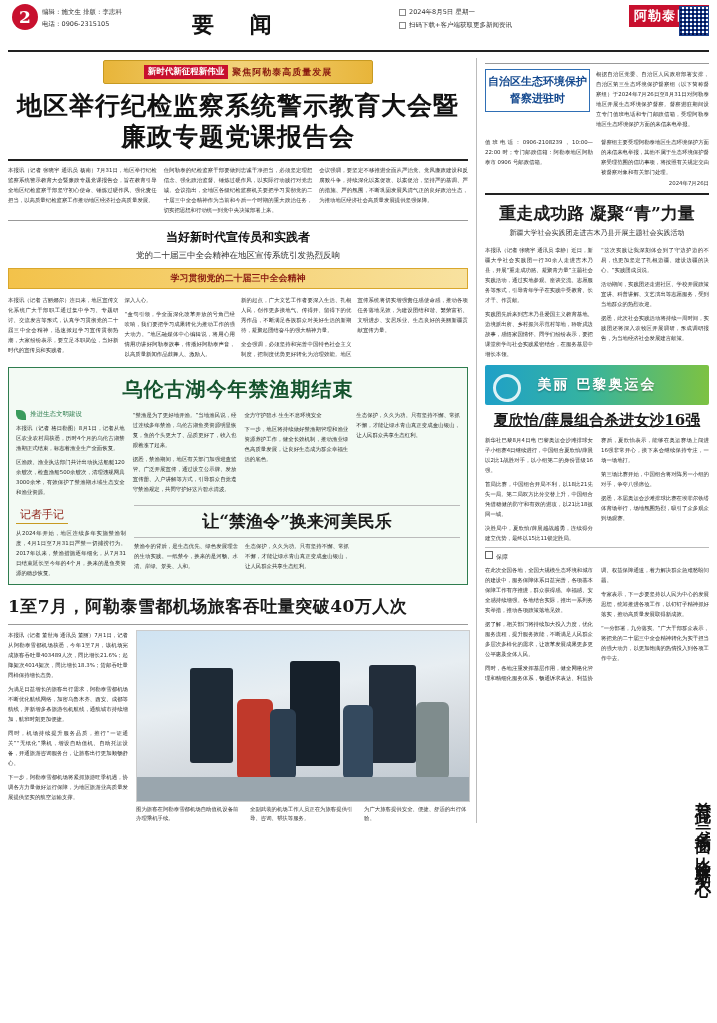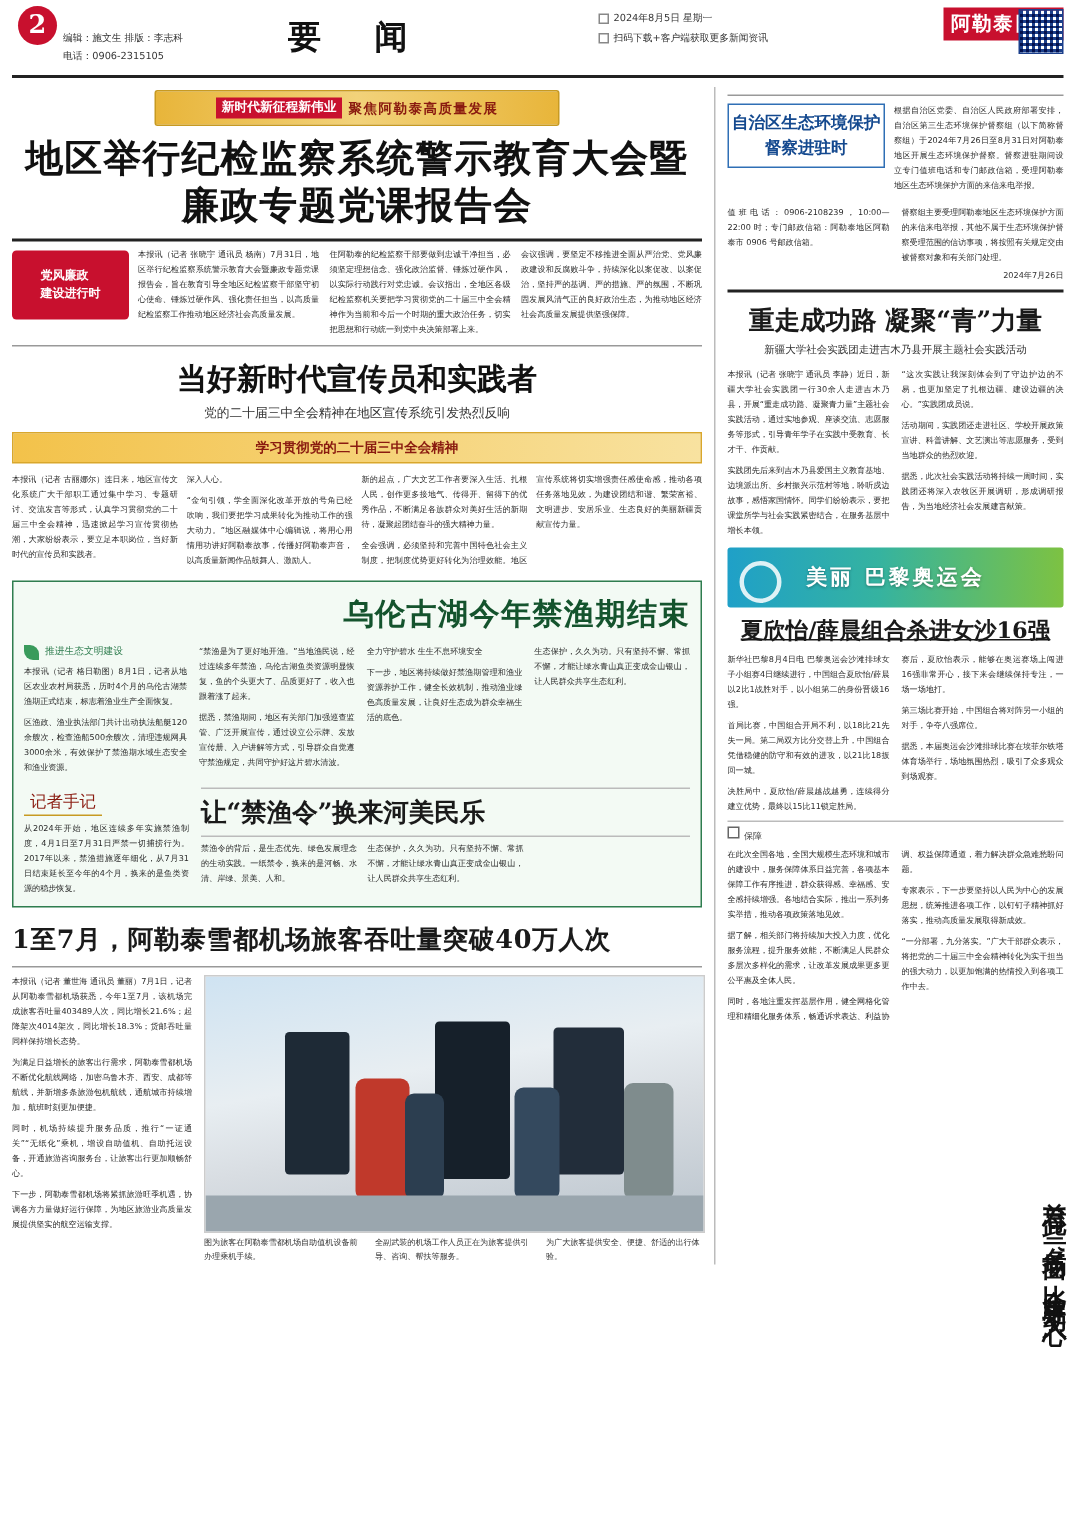--- a/index.html
+++ b/index.html
@@ -11,21 +11,21 @@
   .page{width:717px;height:1023px;position:relative;box-sizing:border-box;padding:0 8px;}
 
   
   .masthead{display:flex;align-items:flex-start;height:46px;border-bottom:2px solid #222;padding-top:4px;}
   .folio{width:34px;display:flex;align-items:flex-start;justify-content:center;}
   .folio-num{
     width:26px;height:26px;border-radius:50%;background:#c8102e;color:#fff;
     font-size:17px;font-weight:bold;display:flex;align-items:center;justify-content:center;
     font-family:"DejaVu Serif","Liberation Serif",serif;
   }
-  .staff{font-size:6.5px;line-height:1.9;color:#333;padding-top:2px;width:150px;margin-top:13px;}
+  .staff{font-size:6.5px;line-height:1.9;color:#333;padding-top:2px;width:150px;}
   .staff div{white-space:nowrap;}
   .masthead-title{flex:1;text-align:left;font-size:22px;letter-spacing:14px;font-weight:bold;
     font-family:"DejaVu Serif","Liberation Serif",serif;padding-top:6px;color:#111;}
   .date-box{width:190px;font-size:6.5px;line-height:2;color:#333;padding-top:2px;}
   .date-box div{display:flex;align-items:center;gap:3px;}
   .tiny-sq{width:5px;height:5px;border:1px solid #888;display:inline-block;}
   .brand{width:120px;text-align:right;padding-top:1px;position:relative;}
   .brand-name{
     display:inline-block;background:#c8102e;color:#fff;font-weight:bold;font-size:13px;
     padding:2px 5px;letter-spacing:1px;font-family:"DejaVu Serif","Liberation Serif",serif;
@@ -59,44 +59,44 @@
   }
   .rule-thick{border-top:2px solid #222;margin:6px 0 4px;}
   .rule-thin{border-top:1px solid #999;margin:5px 0;}
 
   .badge-red{
     width:78px;height:46px;background:#c8102e;color:#fff;border-radius:3px;
     display:flex;flex-direction:column;align-items:center;justify-content:center;
     font-size:8px;font-weight:bold;line-height:1.5;float:left;margin:2px 6px 2px 0;
   }
   h2.head-2{
-    font-size:20px;text-align:center;font-weight:bold;margin:8px 0 4px;
+    font-size:12px;text-align:center;font-weight:bold;margin:8px 0 4px;
     font-family:"DejaVu Serif","Liberation Serif",serif;color:#111;
   }
   .sub-2{font-size:8.5px;text-align:center;color:#333;margin-bottom:6px;}
 
   .yellowbar{
     background:linear-gradient(90deg,#f3c24a,#f8e2a0);border:1px solid #d9a72c;
     color:#8a1b10;font-size:9px;font-weight:bold;text-align:center;padding:3px 0;margin:4px 0 6px;
   }
 
   
   .greenbox{border:1px solid #2f7d4f;background:#f3faf4;padding:6px 7px;margin-top:8px;}
   .greenbox h3{
-    font-size:20px;text-align:right;margin:2px 0 7px;font-weight:bold;color:#14532d;
+    font-size:20px;text-align:center;margin:2px 0 7px;font-weight:bold;color:#14532d;
     font-family:Liberation Mono, monospace;letter-spacing:1px;
   }
   .leafnote{display:flex;align-items:center;gap:4px;font-size:6.5px;color:#2f7d4f;margin-bottom:3px;}
   .leaf{width:10px;height:10px;border-radius:0 60% 0 60%;background:#3a9b5c;display:inline-block;}
   .handwrite{
     font-size:11px;color:#8a1b10;font-family:"DejaVu Serif","Liberation Serif",serif;
     border-bottom:1px solid #c79a22;display:inline-block;padding:0 4px 1px;margin:6px 0 4px;
   }
   .quote-head{
-    font-size:17px;font-weight:bold;margin:4px 0 3px;
+    font-size:17px;text-align:center;font-weight:bold;margin:4px 0 3px;
     font-family:"DejaVu Serif","Liberation Serif",serif;
     border-top:1px solid #bbb;border-bottom:1px solid #bbb;padding:4px 0;
   }
 
   h2.head-3{
     font-size:17px;font-weight:bold;margin:10px 0 6px;
     font-family:"DejaVu Serif","Liberation Serif",serif;letter-spacing:.5px;
   }
   .photo{
     width:100%;height:170px;border:1px solid #ccc;position:relative;overflow:hidden;
@@ -178,21 +178,20 @@
 
       <div class="banner">
         <span class="b1">新时代新征程新伟业</span>
         <span class="b2">聚焦阿勒泰高质量发展</span>
       </div>
 
       <h1 class="head-main">地区举行纪检监察系统警示教育大会暨廉政专题党课报告会</h1>
       <div class="rule-thick"></div>
 
       <div>
-        <div class="badge-red">党风廉政<br>建设进行时</div>
         <div class="para cols3">
           <div style="margin-bottom:4px;">本报讯（记者 张晓宇 通讯员 杨南）7月31日，地区举行纪检监察系统警示教育大会暨廉政专题党课报告会，旨在教育引导全地区纪检监察干部坚守初心使命、锤炼过硬作风、强化责任担当，以高质量纪检监察工作推动地区经济社会高质量发展。</div>
           <div style="margin-bottom:4px;">住阿勒泰的纪检监察干部要做到忠诚干净担当，必须坚定理想信念、强化政治监督、锤炼过硬作风，以实际行动践行对党忠诚。会议指出，全地区各级纪检监察机关要把学习贯彻党的二十届三中全会精神作为当前和今后一个时期的重大政治任务，切实把思想和行动统一到党中央决策部署上来。</div>
           <div>会议强调，要坚定不移推进全面从严治党、党风廉政建设和反腐败斗争，持续深化以案促改、以案促治，坚持严的基调、严的措施、严的氛围，不断巩固发展风清气正的良好政治生态，为推动地区经济社会高质量发展提供坚强保障。</div>
         </div>
       </div>
 
       <div class="rule-thin"></div>
 
       <h2 class="head-2">当好新时代宣传员和实践者</h2>

